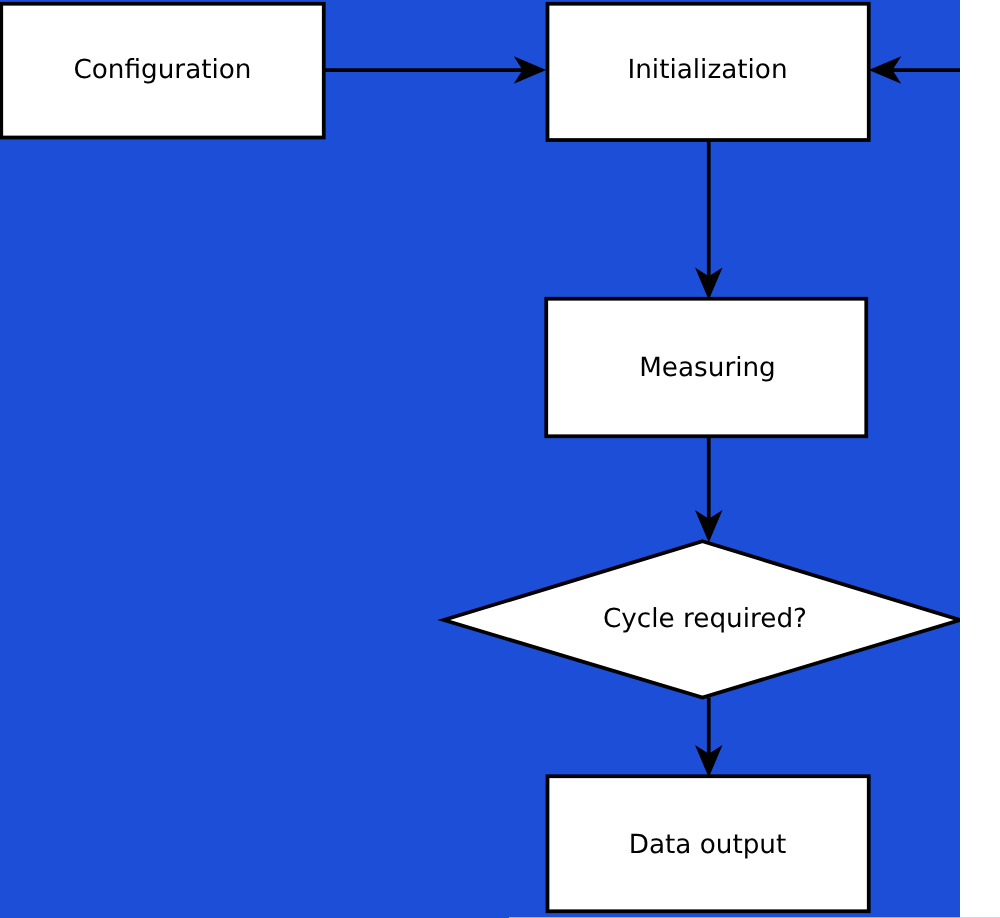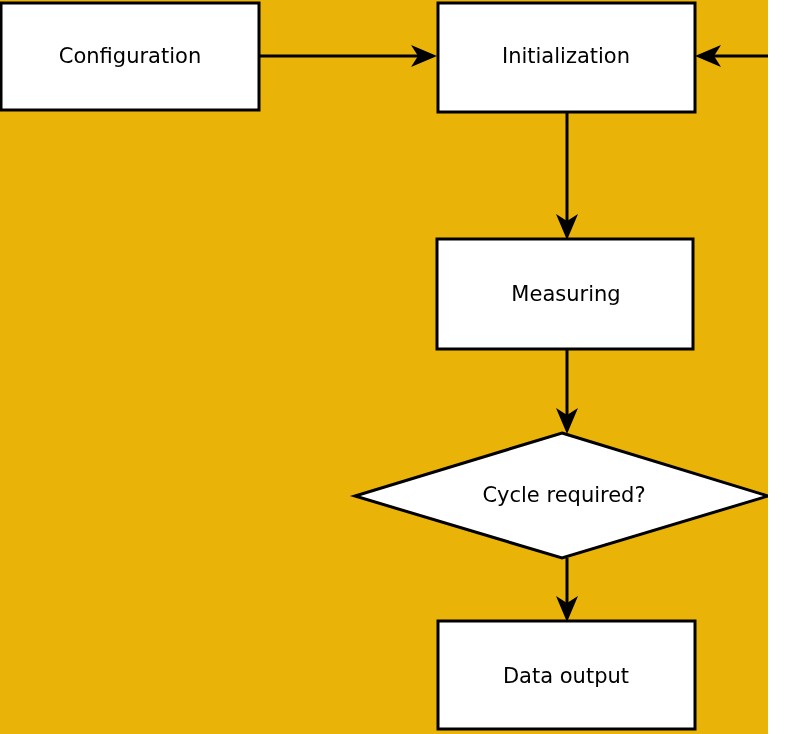--- a/index.html
+++ b/index.html
@@ -8,21 +8,21 @@
     padding: 0;
     background: #ffffff;
   }
   body {
     font-family: "DejaVu Sans", "Liberation Sans", sans-serif;
   }
   #flowchart-canvas {
     position: relative;
     width: 768px;
     height: 734px;
-    background: #eab308;
+    background: #1d4ed8;
     overflow: hidden;
   }
   #flow-svg {
     position: absolute;
     top: 0;
     left: 0;
     width: 800px;
     height: 734px;
     display: block;
   }

